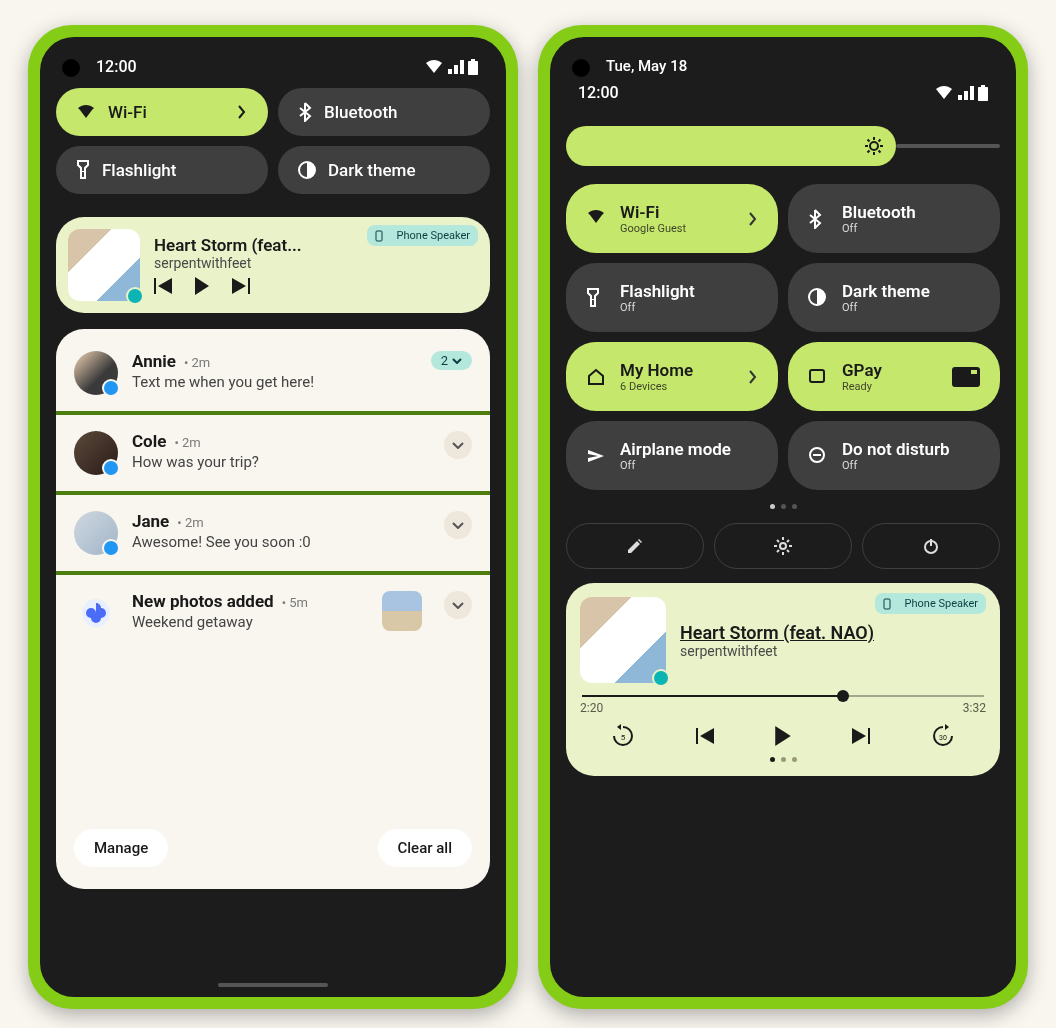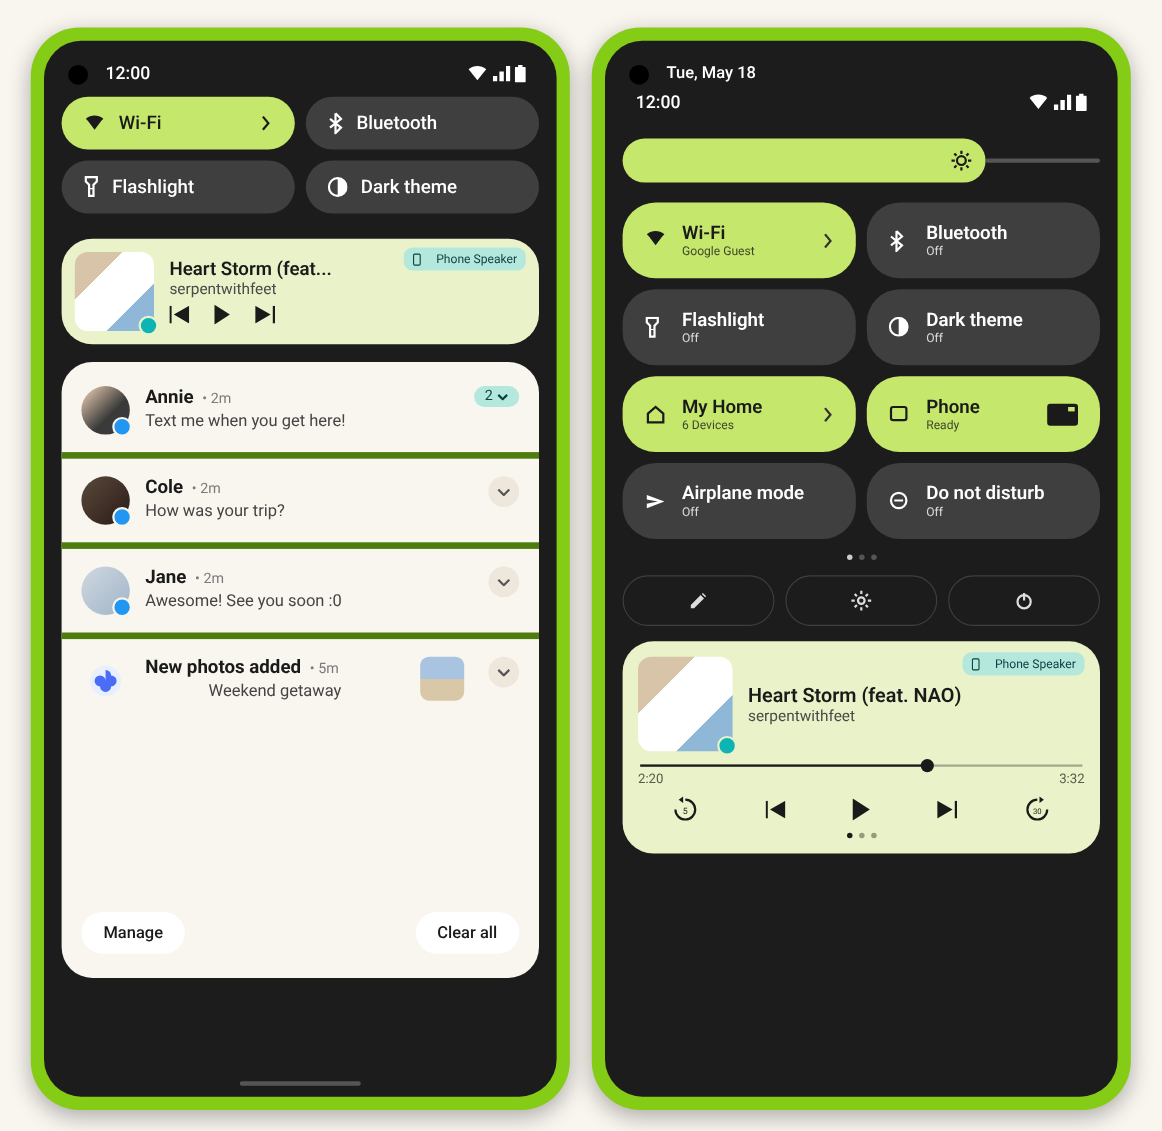--- a/index.html
+++ b/index.html
@@ -65,21 +65,21 @@
   }
   .media-controls { display:flex; gap:22px; align-items:center; margin-top:6px;}
 
   
   .shade {
     background:#f9f6ef; border-radius:28px; margin-top:16px; color:#1a1a1a;
     padding:6px 0 14px 0; height:560px; display:flex; flex-direction:column;
   }
   .notif {
     display:flex; align-items:flex-start; gap:14px; padding:16px 18px;
-    border-bottom:6px solid #4d7c0f;
+    border-bottom:4px solid #4d7c0f;
   }
   .notif:last-of-type{border:none;}
   .avatar { width:44px; height:44px; border-radius:50%; flex-shrink:0; position:relative;}
   .av1{background:linear-gradient(135deg,#f5d6b8,#3a3a3a 60%);}
   .av2{background:linear-gradient(135deg,#5a4a3a,#2a1a18);}
   .av3{background:linear-gradient(135deg,#d0d8e0,#a0b4c8);}
   .app-badge{position:absolute;bottom:-2px;right:-2px;width:18px;height:18px;border-radius:50%;background:#2196f3;border:2px solid #f9f6ef;}
   .photos-icon{width:44px;height:44px;display:flex;align-items:center;justify-content:center;color:#4a6cf7;}
   .notif-body{flex:1;}
   .notif-head{display:flex;gap:8px;align-items:baseline;font-size:17px;}
@@ -265,21 +265,21 @@
               </div>
             <div class="notif-msg">Awesome! See you soon :0</div>
           </div>
           <div class="chev-circle">
               <svg width="12" height="7" viewBox="0 0 12 7">
                 <path fill="none" stroke="currentColor" stroke-width="2" d="m1 1 5 5 5-5"></path>
               </svg>
             </div>
         </div>
 
-        <div class="notif" style="border:none;text-align:center;">
+        <div class="notif" style="border:none;">
           <div class="photos-icon">
             <svg width="32" height="32" viewBox="0 0 32 32">
                 <circle cx="16" cy="16" r="14" fill="#e8effe"></circle>
                 <path fill="#4a6cf7" d="M16 6a5 5 0 0 1 0 10 5 5 0 0 1 10 0 5 5 0 0 1-10 0 5 5 0 0 1 0 10 5 5 0 0 1 0-10 5 5 0 0 1-10 0 5 5 0 0 1 10 0z"></path>
               </svg>
           </div>
           <div class="notif-body">
             <div class="notif-head">
                 <b>New photos added</b>
                 <span class="dot-time">• <span>5m</span></span>
@@ -393,21 +393,21 @@
               </div>
               <svg class="chev" width="10" height="14" viewBox="0 0 8 14">
                 <path fill="none" stroke="currentColor" stroke-width="2" d="m1 1 5 6-5 6"></path>
               </svg>
             </div>
             <div class="tile-lg active">
               <svg width="20" height="20" viewBox="0 0 20 20">
                 <rect x="2" y="3" width="14" height="12" rx="2" fill="none" stroke="currentColor" stroke-width="2"></rect>
               </svg>
               <div class="tile-txt">
-                <div class="tile-label">Phone</div>
+                <div class="tile-label">GPay</div>
                 <div class="tile-sub">Ready</div>
               </div>
               <div class="gpay-card"></div>
             </div>
           </div>
           <div class="tiles-row">
             <div class="tile-lg">
               <svg width="20" height="20" viewBox="0 0 20 20">
                 <path fill="currentColor" d="M18 10 2 4v4l10 2-10 2v4z"></path>
               </svg>
@@ -460,21 +460,21 @@
           <svg width="8" height="12" viewBox="0 0 8 12">
               <rect x="1" y="1" width="6" height="10" rx="1" fill="none" stroke="currentColor"></rect>
             </svg>
           <span>Phone Speaker</span>
         </div>
         <div class="media2-top">
           <div class="album2">
               <div class="album-badge"></div>
             </div>
           <div class="media-info">
-            <div class="title" style="font-size:18px;">Heart Storm (feat. NAO)</div>
+            <div class="title" style="font-size:18px;text-decoration:underline;">Heart Storm (feat. NAO)</div>
             <div class="artist">serpentwithfeet</div>
           </div>
         </div>
         <div class="prog">
             <div class="prog-handle"></div>
           </div>
         <div class="times">
           <span>2:20</span>
           <span>3:32</span>
         </div>

